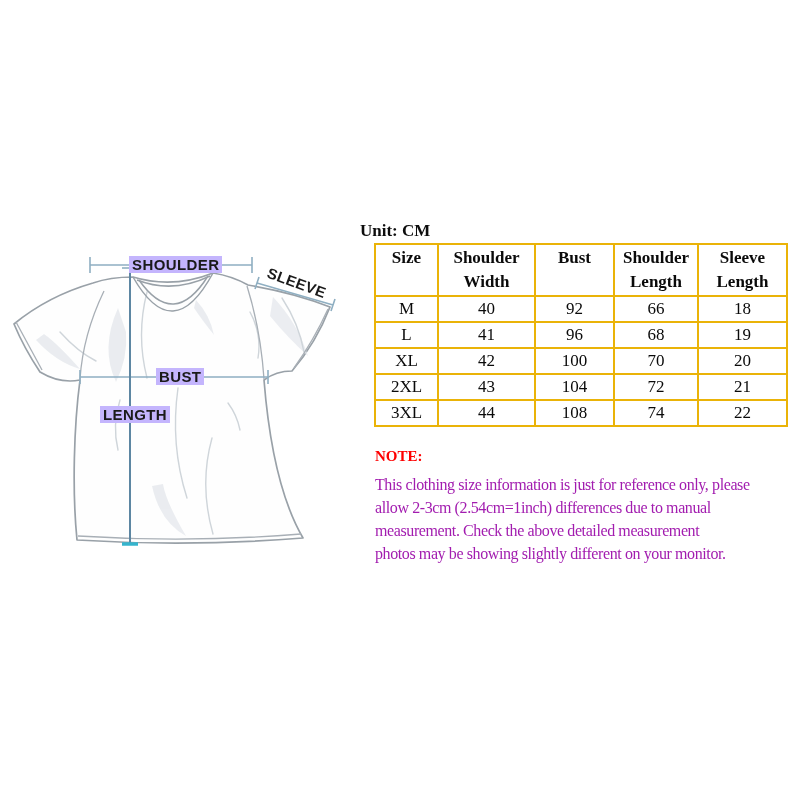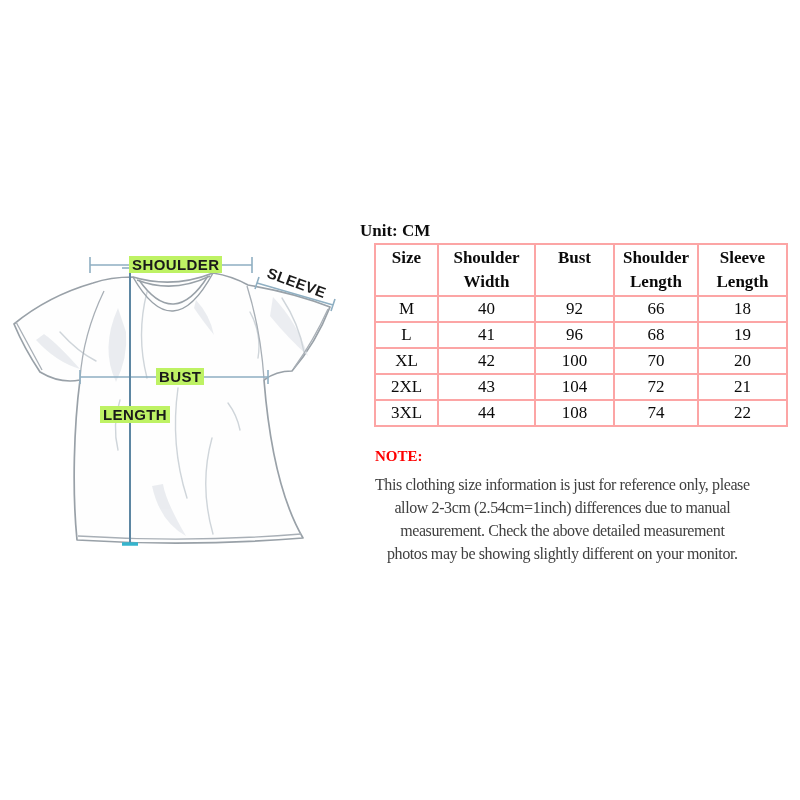--- a/index.html
+++ b/index.html
@@ -5,54 +5,54 @@
   html,body { margin:0; padding:0; background:#ffffff; }
   .canvas {
     position:relative; width:800px; height:800px; background:#ffffff;
     overflow:hidden; font-family:"Liberation Sans", sans-serif;
   }
   
   .shirt-svg { position:absolute; left:0; top:240px; }
   .shirt-label {
     position:absolute; font-family:"Liberation Sans", sans-serif;
     font-weight:700; font-size:15px; letter-spacing:0.4px; color:#1a1a1a;
-    background:#bef264; line-height:17px; padding:0 3px; white-space:nowrap;
+    background:#c4b5fd; line-height:17px; padding:0 3px; white-space:nowrap;
   }
   .shirt-label.rotated { background:transparent; transform:rotate(20deg); transform-origin:center; }
   
   .unit-label {
     position:absolute; left:360px; top:221px;
     font-family:"Liberation Serif", serif; font-weight:700; font-size:17px; color:#0d0d0d;
     white-space:nowrap;
   }
   table.size-table {
     position:absolute; left:374px; top:243px;
     border-collapse:collapse; table-layout:fixed;
     font-family:"Liberation Serif", serif; color:#0a0a0a;
     border:2px solid #000;
   }
-  table.size-table th, table.size-table td { border:2px solid #fca5a5; }
+  table.size-table th, table.size-table td { border:2px solid #eab308; }
   table.size-table th {
     font-weight:700; font-size:17px; line-height:24px;
     vertical-align:top; padding:1px 0 0 0; height:49px; text-align:center;
   }
   table.size-table td {
     font-size:17px; line-height:24px; height:24px;
     text-align:center; vertical-align:middle; padding:0;
   }
   
   .note-heading {
     position:absolute; left:375px; top:448px;
     font-family:"Liberation Serif", serif; font-weight:700; font-size:15px;
     color:#fe0000; white-space:nowrap;
   }
   .note-body {
     position:absolute; left:375px; top:473px;
     font-family:"Liberation Serif", serif; font-size:16px; letter-spacing:-0.4px;
-    line-height:23px; color:#404040;text-align:center;
+    line-height:23px; color:#a21caf;
   }
   .note-line { white-space:nowrap; }
 </style>
 </head>
 <body>
 
 <div class="canvas">
 
   <svg class="shirt-svg" width="360" height="330" viewBox="0 0 360 330" xmlns="http://www.w3.org/2000/svg">
 

